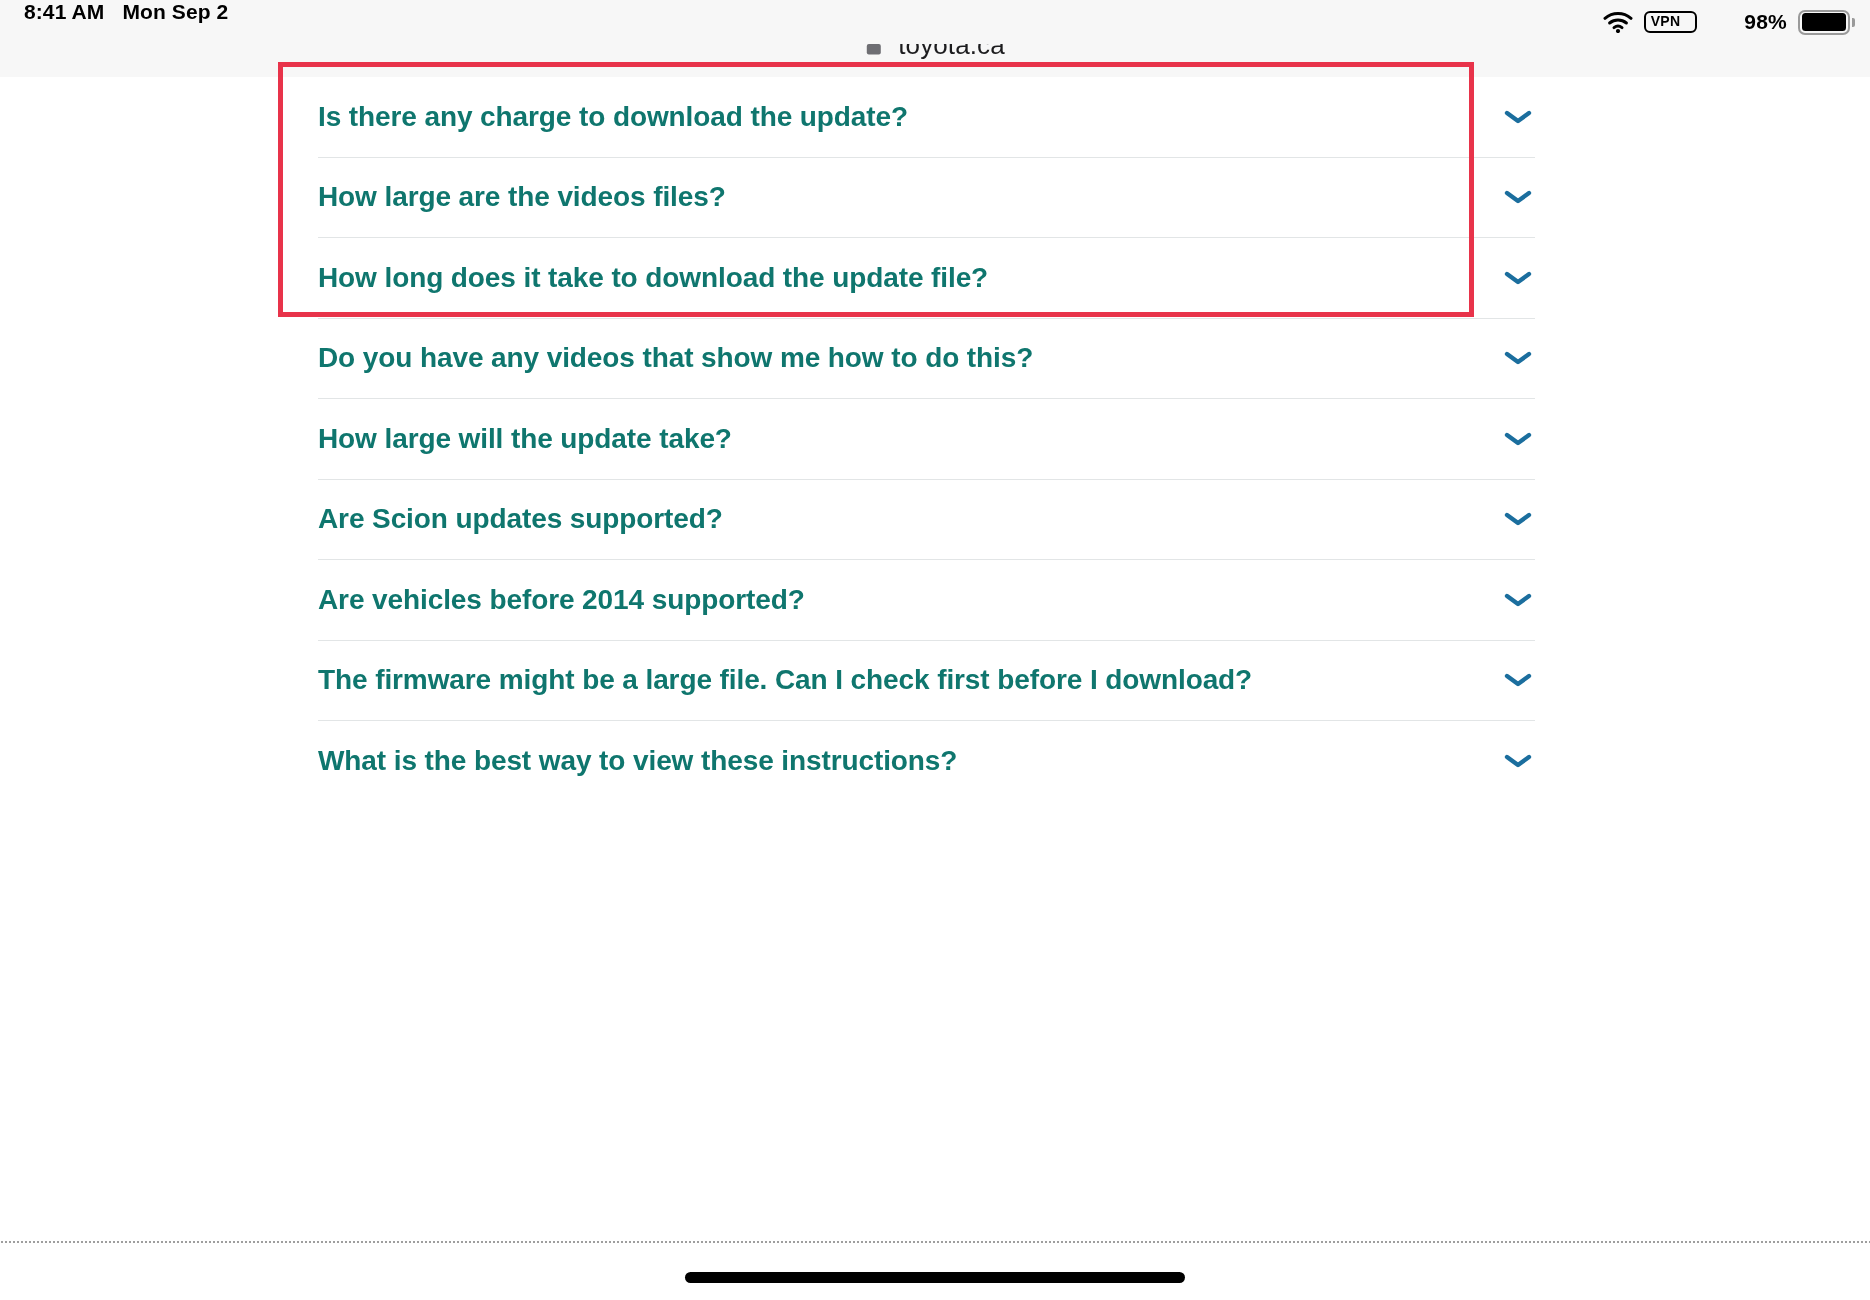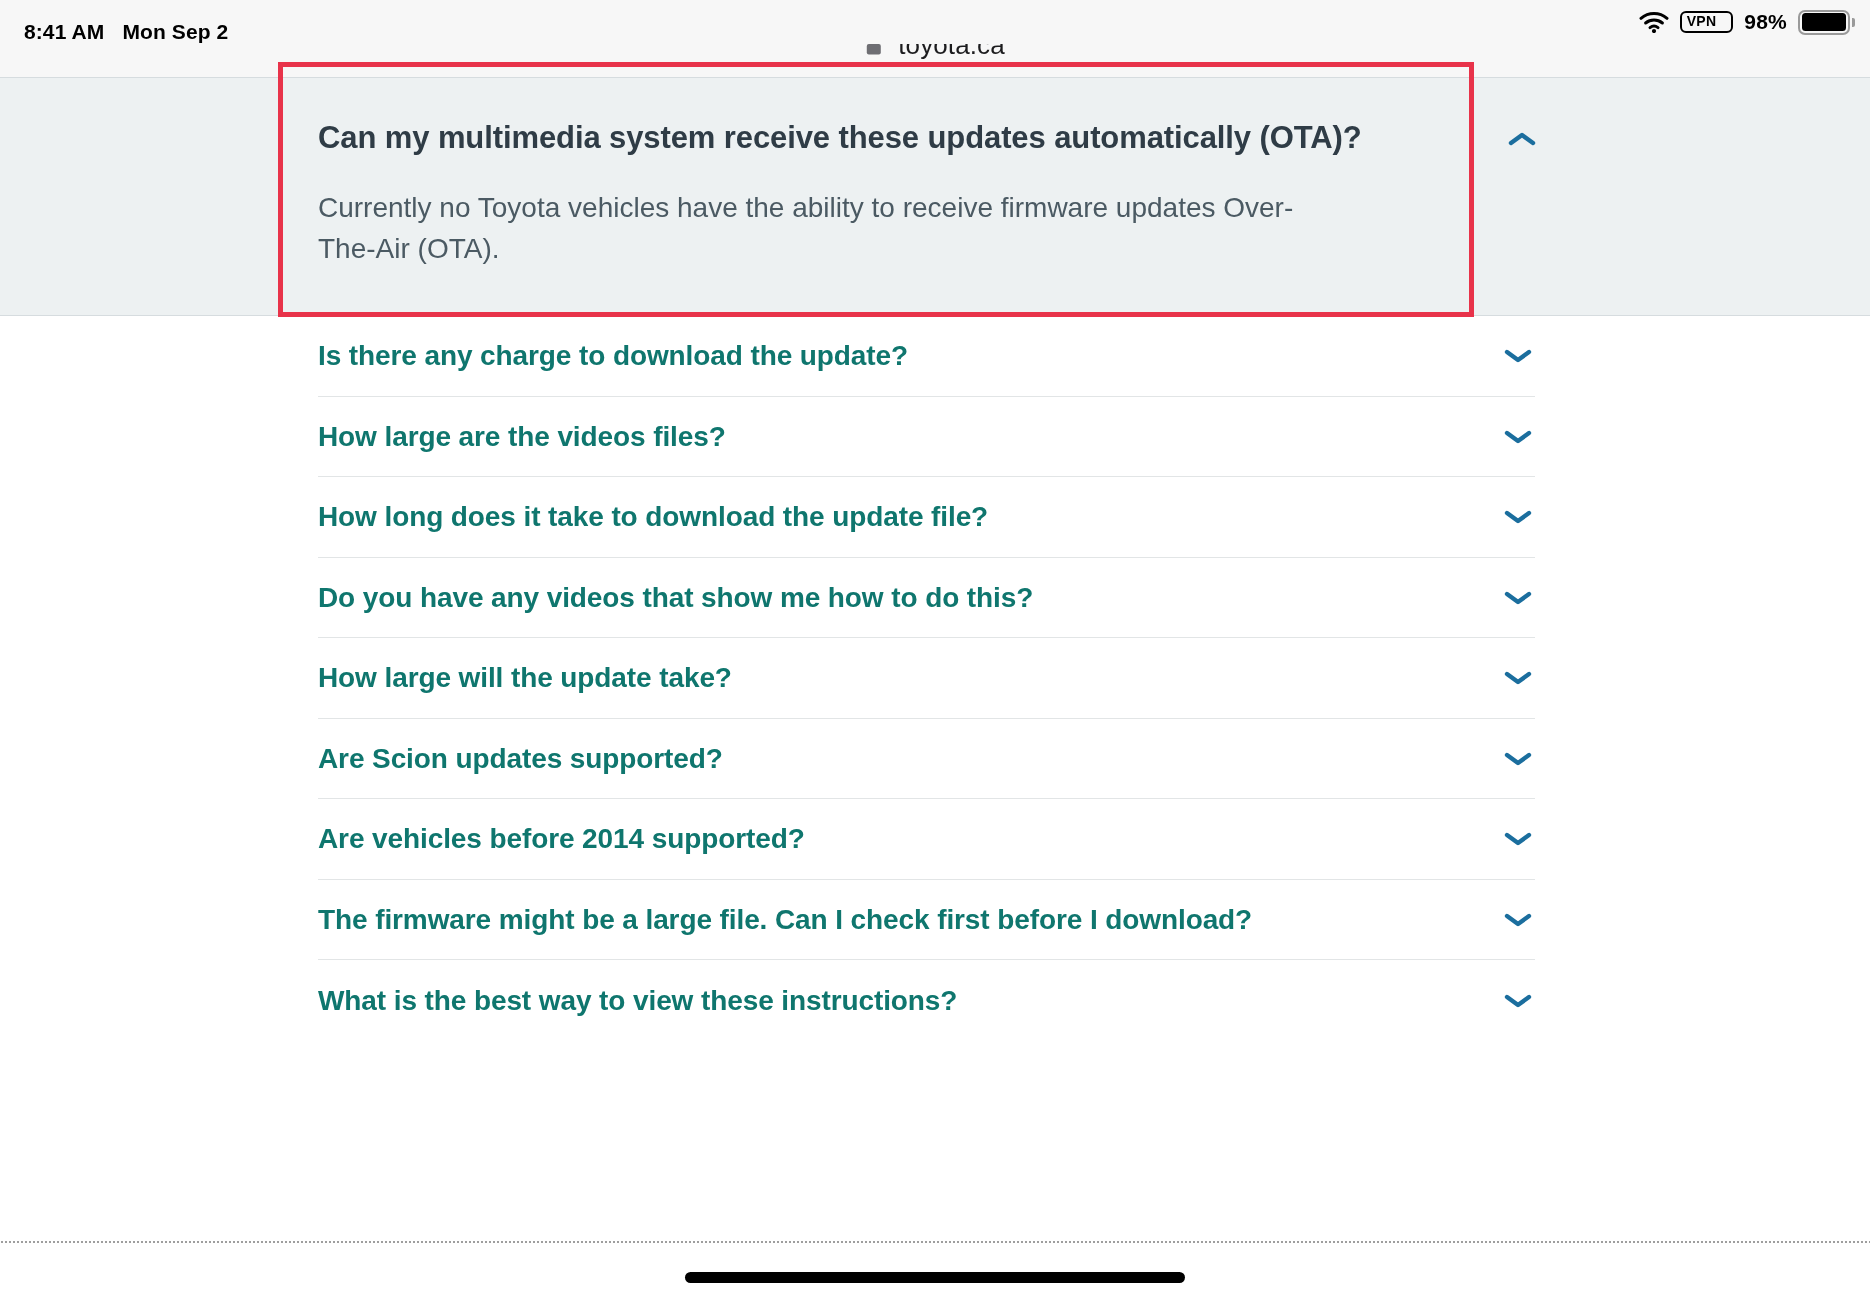--- a/index.html
+++ b/index.html
@@ -11,34 +11,34 @@
   }
   .screen { position:relative; width:1870px; height:1300px; background:#ffffff; }
 
   
   .statusbar {
     position:absolute; top:0; left:0; width:1870px; height:44px;
     background:#f7f7f7;
   }
   .sb-left {
     position:absolute; left:24px; top:0; height:44px;
-    display:flex; align-items:flex-end; gap:18px;
+    display:flex; align-items:flex-start; gap:18px;
     font-size:21px; font-weight:600; color:#000; letter-spacing:0.1px;
   }
   .sb-right {
     position:absolute; right:20px; top:0; height:44px;
     display:flex; align-items:center; gap:11px;
   }
   .wifi-icon { width:30px; height:22px; display:block; }
   .vpn-badge {
     border:2.5px solid #000; border-radius:6px;
     font-size:14px; font-weight:700; color:#000;
     padding:1px 15px 2px 5px; line-height:1.05; letter-spacing:0.3px;
   }
-  .batt-pct { font-size:21px; font-weight:600; color:#000; letter-spacing:0.2px; }
+  .batt-pct { font-size:21px; font-weight:600; color:#000; letter-spacing:0.2px;margin-left:36px; }
   .battery { position:relative; width:52px; height:25px; }
   .battery .shell {
     position:absolute; inset:0; border:2.5px solid #9a9a9a; border-radius:7px;
   }
   .battery .fill {
     position:absolute; left:3.5px; top:3.5px; bottom:3.5px; right:4.5px;
     background:#000; border-radius:3.5px;
   }
   .battery .nub {
     position:absolute; right:-5px; top:8px; width:3px; height:9px;
@@ -167,29 +167,20 @@
       <span class="battery">
         <span class="shell"></span>
         <span class="fill"></span>
         <span class="nub"></span>
       </span>
     </div>
   </div>
 
   <div class="page">
 
-    <div class="faq-expanded">
-      <div class="q-title">Can my multimedia system receive these updates automatically (OTA)?</div>
-      <div class="answer">Currently no Toyota vehicles have the ability to receive firmware updates Over-The-Air (OTA).</div>
-      <span class="chev-wrap">
-        <svg class="chev" viewBox="0 0 30 18">
-          <path d="M4 13L15 5l11 8" fill="none" stroke="#1b6e9e" stroke-width="4.4" stroke-linecap="round" stroke-linejoin="round"></path>
-        </svg>
-      </span>
-    </div>
 
     <div class="faq-list">
 
       <div class="faq-row">
         <span class="q-label">Is there any charge to download the update?</span>
         <span class="chev-wrap">
           <svg class="chev" viewBox="0 0 30 18">
               <path d="M4 5l11 8 11-8" fill="none" stroke="#1b6e9e" stroke-width="4.4" stroke-linecap="round" stroke-linejoin="round"></path>
             </svg>
         </span>

